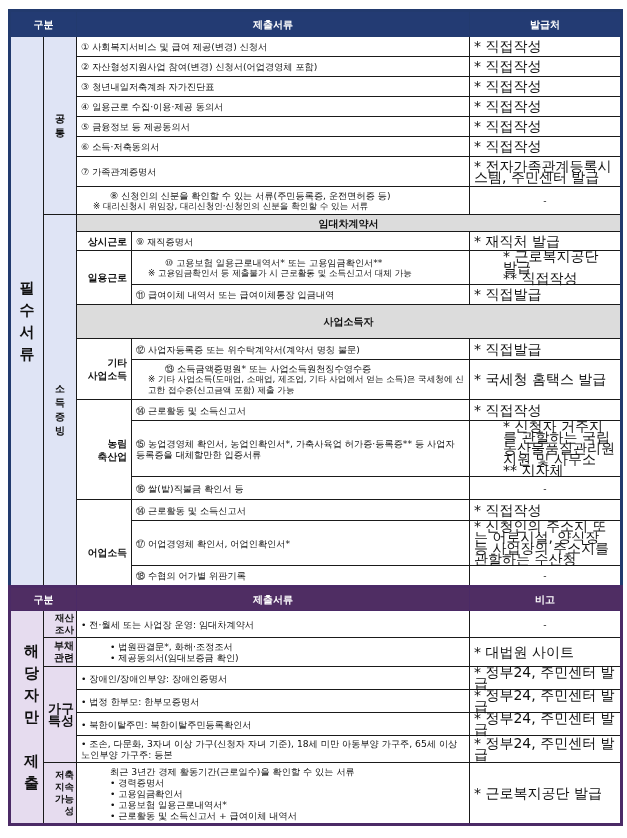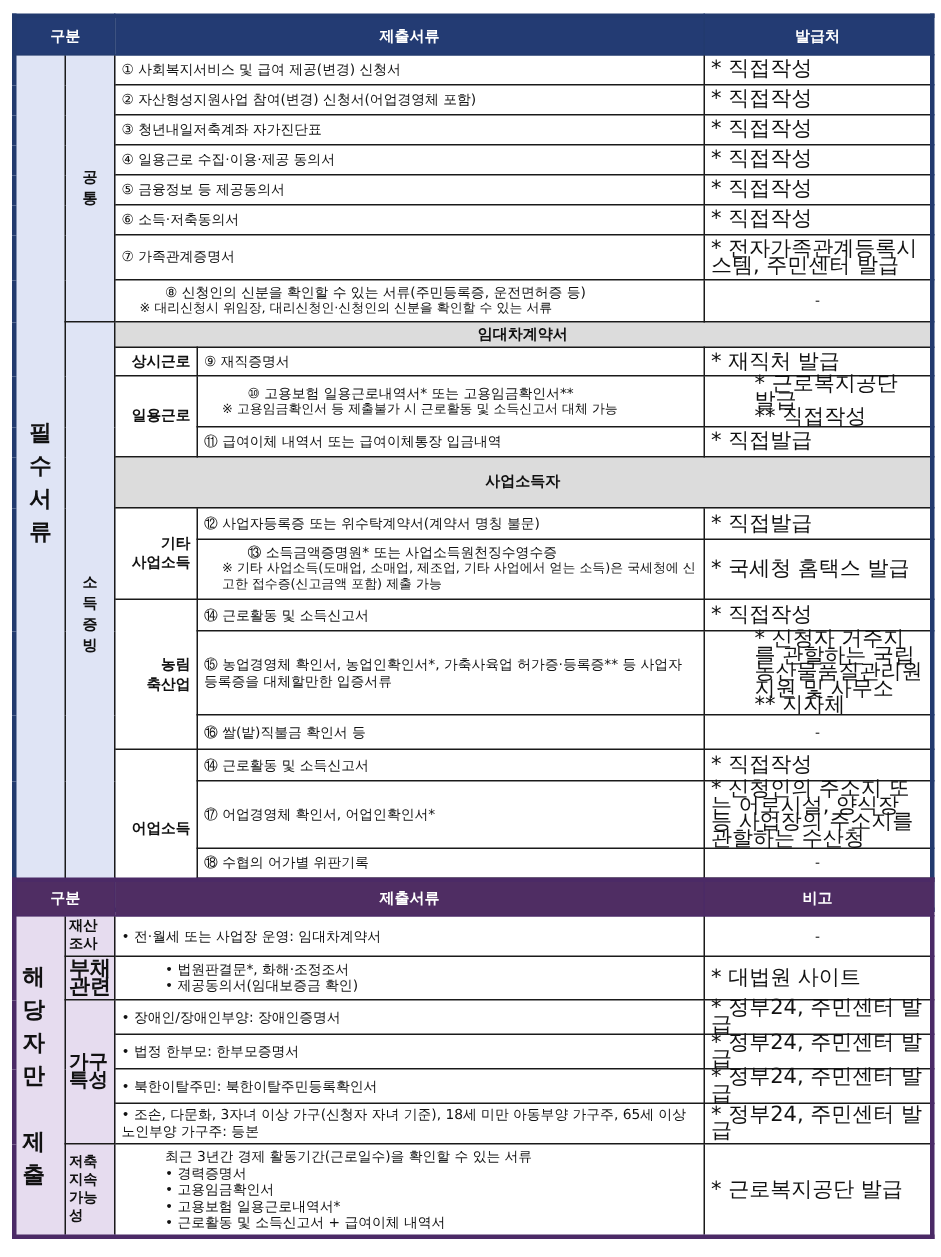--- a/index.html
+++ b/index.html
@@ -5,21 +5,21 @@
   html, body { margin:0; padding:0; background:#ffffff; }
   body { width:627px; height:838px; position:relative; overflow:hidden;
          font-family:"DejaVu Sans", sans-serif; color:#111; }
   table { border-collapse:collapse; position:absolute; left:8px; width:612px; table-layout:fixed; }
   td, th { border:1px solid #1a1a1a; font-size:9.2px; line-height:11px; padding:0 4px; vertical-align:middle; }
   #t1 { top:9px; border:3px solid #223a6e; }
   #t2 { top:585px; border:3px solid #4b2a66; }
   #t1 th { background:#233b73; color:#fff; font-weight:bold; font-size:10px; height:24px; border-color:#223a6e; }
   #t2 th { background:#4f2d63; color:#fff; font-weight:bold; font-size:10px; height:22px; border-color:#4b2a66; }
   .sideA { background:#dfe4f5; text-align:center; font-weight:bold; }
-  .sideB { background:#e6dcef; text-align:left; font-weight:bold; }
+  .sideB { background:#e6dcef; text-align:right; font-weight:bold; }
   .big { font-size:15px; line-height:22px; }
   .mid { font-size:10px; line-height:14px; }
   .sect { background:#dcdcdc; text-align:center; font-weight:bold; font-size:10px; }
   .lab { text-align:right; font-weight:bold; font-size:9.8px; line-height:13px; }
   .note { padding-left:12px; display:block; font-size:8.6px; }
   .dash { text-align:center; }
   .iss { font-size:14px; }
   .b { display:block;margin-left:29px; }
 </style>
 </head>
@@ -183,21 +183,21 @@
 만
 
 제
 출</span></td>
     <td class="sideB" style="font-size:9.5px;line-height:12px;padding:0 2px"><span style="white-space:pre">재산
 조사</span></td>
     <td>• 전·월세 또는 사업장 운영: 임대차계약서</td>
     <td class="dash">-</td>
   </tr>
   <tr style="height:29px">
-    <td class="sideB" style="font-size:14px;line-height:12px;padding:0 2px"><span style="white-space:pre">부채
+    <td class="sideB" style="font-size:10px;line-height:12px;padding:0 2px"><span style="white-space:pre">부채
 관련</span></td>
     <td>
       <span class="b">• 법원판결문*, 화해·조정조서</span>
       <span class="b">• 제공동의서(임대보증금 확인)</span>
     </td>
     <td class="iss">* 대법원 사이트</td>
   </tr>
   <tr style="height:21px">
     <td rowspan="4" class="sideB" style="font-size:13px;line-height:12px;padding:0 2px"><span style="white-space:pre">가구
 특성</span></td>

